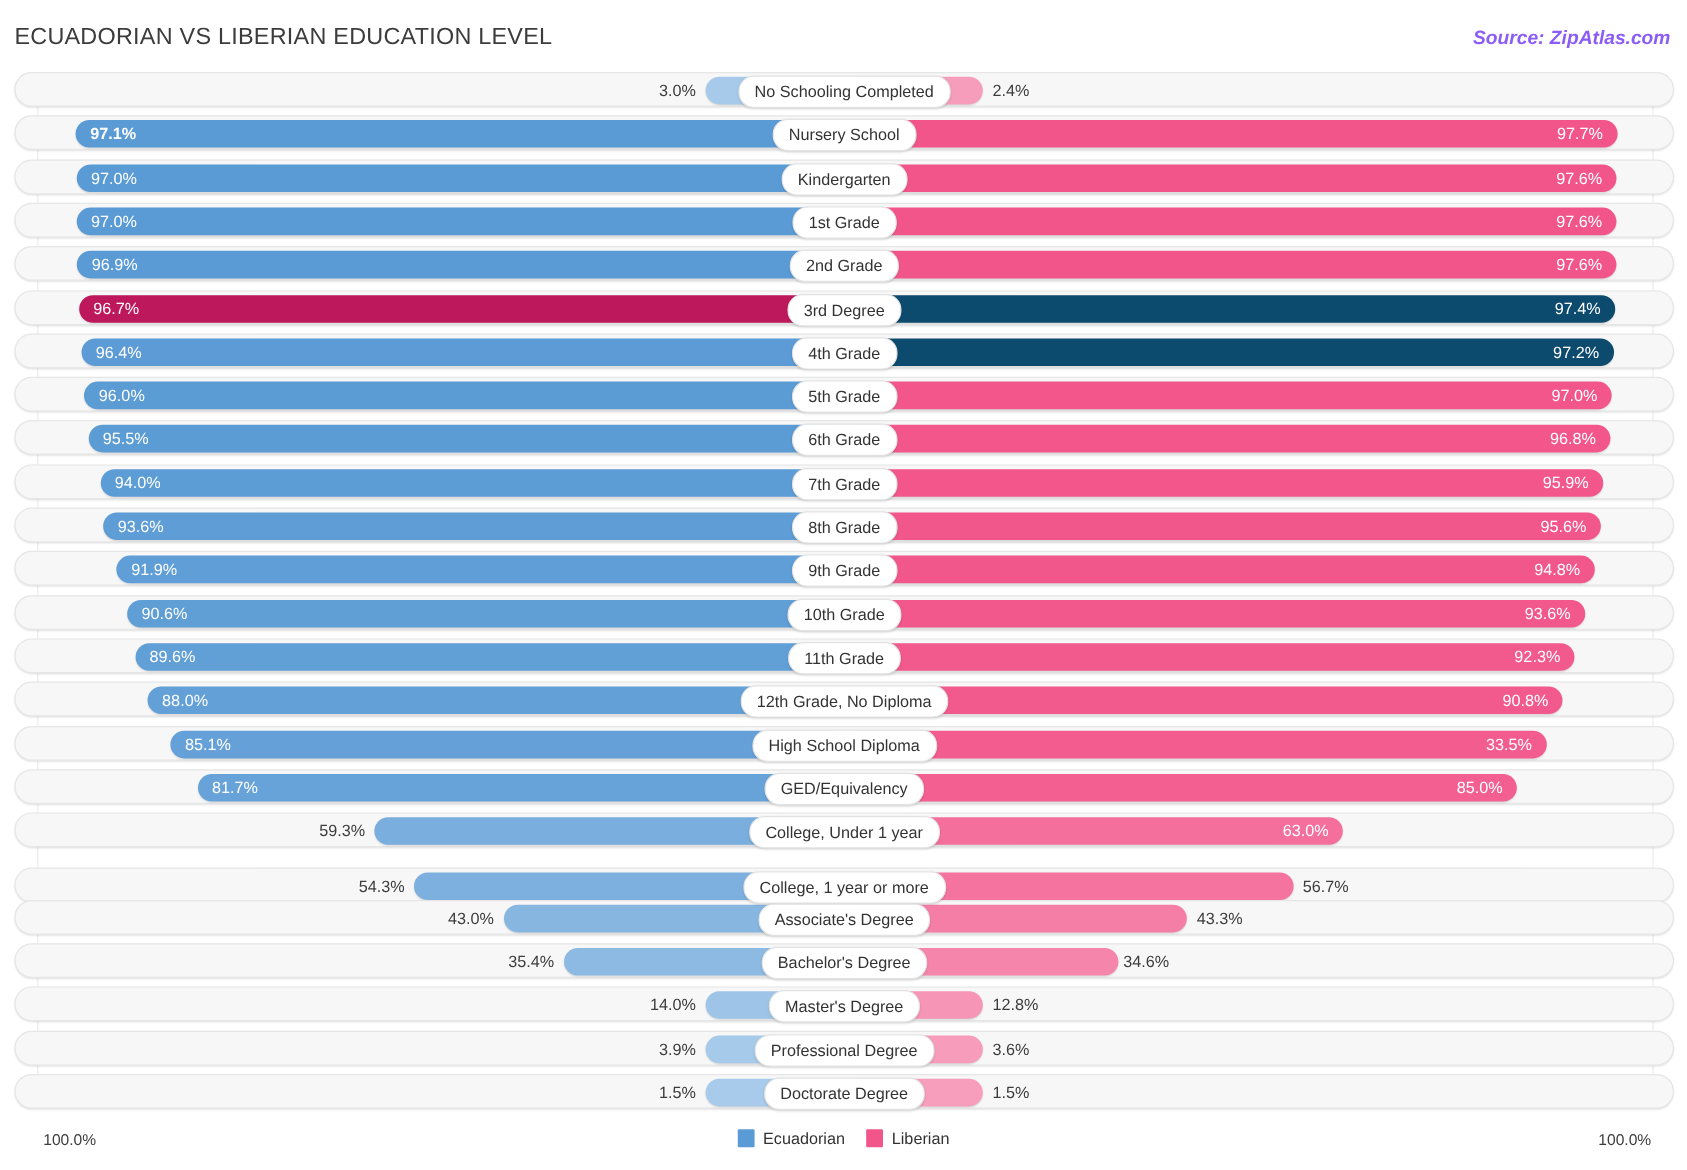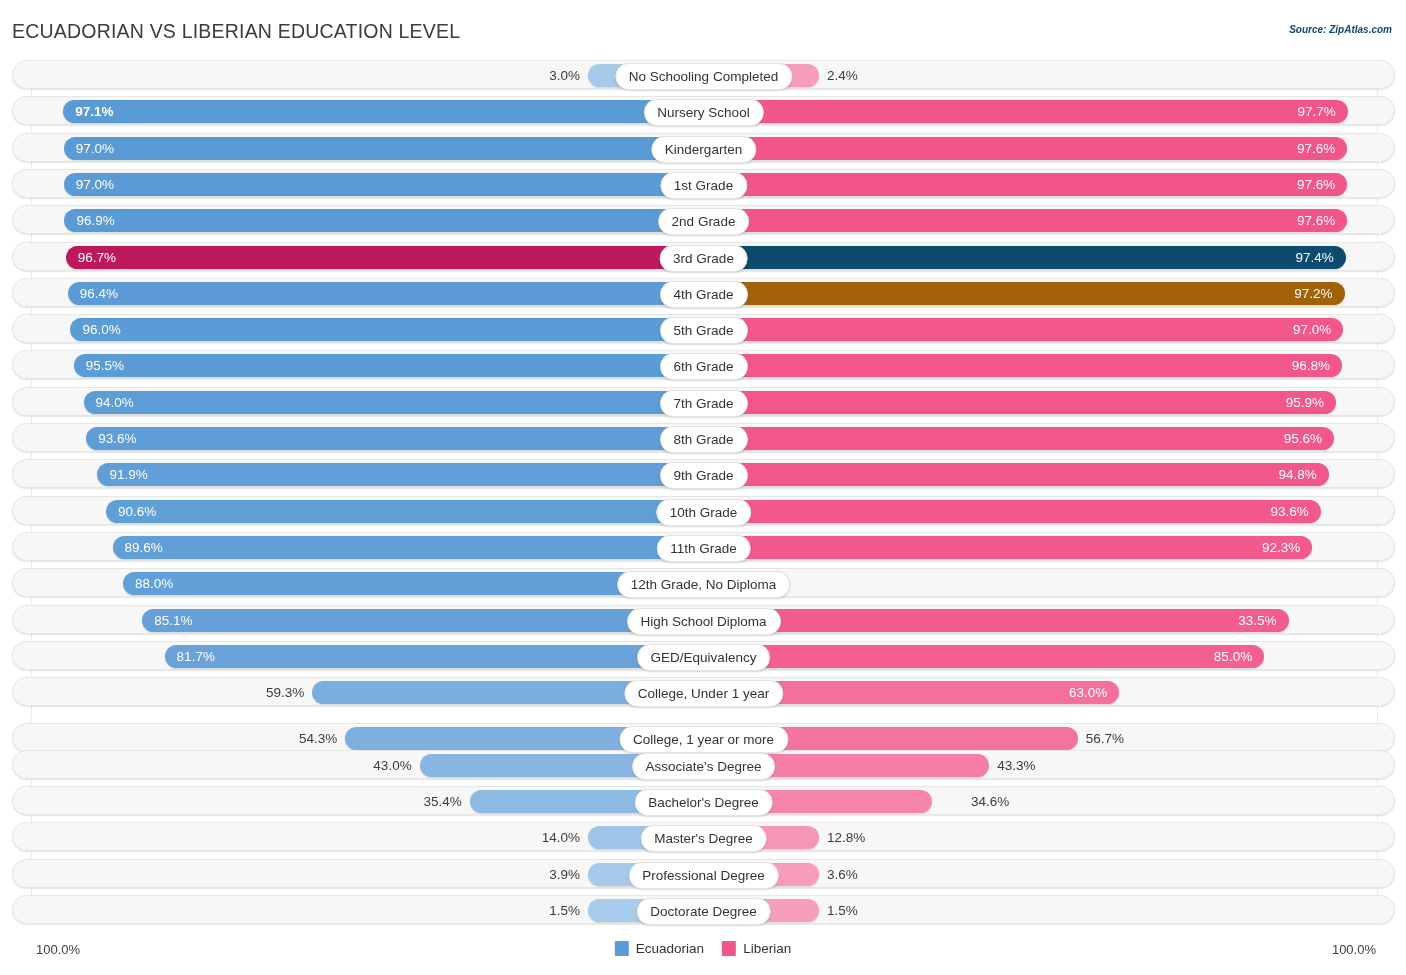--- a/index.html
+++ b/index.html
@@ -29,24 +29,24 @@
     font-size: 19.5px;
     letter-spacing: 0.2px;
     color: #3c3c3c;
     font-weight: 400;
     white-space: nowrap;
   }
   .source {
     position: absolute;
     right: 14px;
     top: 24px;
-    font-size: 10px;
+    font-size: 16px;
     font-style: italic;
     font-weight: bold;
-    color: #0c4a6e;
+    color: #8b5cf6;
     white-space: nowrap;
   }
 
   
   .chart {
     position: absolute;
     left: 0;
     top: 58px;
     width: 1406px;
     height: 880px;
@@ -218,27 +218,27 @@
       </div>
       <div class="pill">2nd Grade</div>
     </div>
     <div class="row" style="top: 183.5px;">
       <div class="bar left" style="width: 637.253px; background: #be185d;">
         <span class="bar-val inside-left" style="left: 12px; right: auto;">96.7%</span>
       </div>
       <div class="bar right" style="width: 641.866px; background: #0c4a6e;">
         <span class="bar-val inside-right" style="right: 12px; left: auto;">97.4%</span>
       </div>
-      <div class="pill">3rd Grade</div>
+      <div class="pill">3rd Degree</div>
     </div>
     <div class="row" style="top: 219.8px;">
       <div class="bar left" style="width: 635.276px; background: rgb(92, 155, 213);">
         <span class="bar-val inside-left" style="left: 12px; right: auto;">96.4%</span>
       </div>
-      <div class="bar right" style="width: 640.548px; background: #a16207;">
+      <div class="bar right" style="width: 640.548px; background: #0c4a6e;">
         <span class="bar-val inside-right" style="right: 12px; left: auto;">97.2%</span>
       </div>
       <div class="pill">4th Grade</div>
     </div>
     <div class="row" style="top: 256.1px;">
       <div class="bar left" style="width: 632.64px; background: rgb(92, 156, 213);">
         <span class="bar-val inside-left" style="left: 12px; right: auto;">96.0%</span>
       </div>
       <div class="bar right" style="width: 639.23px; background: rgb(242, 86, 138);">
         <span class="bar-val inside-right" style="right: 12px; left: auto;">97.0%</span>
@@ -295,20 +295,23 @@
         <span class="bar-val inside-left" style="left: 12px; right: auto;">89.6%</span>
       </div>
       <div class="bar right" style="width: 608.257px; background: rgb(242, 89, 141);">
         <span class="bar-val inside-right" style="right: 12px; left: auto;">92.3%</span>
       </div>
       <div class="pill">11th Grade</div>
     </div>
     <div class="row" style="top: 510.2px;">
       <div class="bar left" style="width: 579.92px; background: rgb(98, 160, 215);">
         <span class="bar-val inside-left" style="left: 12px; right: auto;">88.0%</span>
+      </div>
+      <div class="bar right" style="width: 598.372px; background: rgb(242, 90, 142);">
+        <span class="bar-val inside-right" style="right: 12px; left: auto;">90.8%</span>
       </div>
       <div class="pill">12th Grade, No Diploma</div>
     </div>
     <div class="row" style="top: 546.5px;">
       <div class="bar left" style="width: 560.809px; background: rgb(101, 161, 216);">
         <span class="bar-val inside-left" style="left: 12px; right: auto;">85.1%</span>
       </div>
       <div class="bar right" style="width: 584.533px; background: rgb(242, 92, 143);">
         <span class="bar-val inside-right" style="right: 12px; left: auto;">33.5%</span>
       </div>
@@ -341,21 +344,21 @@
     <div class="row" style="top: 691.7px;">
       <div class="out-val" style="right: 982.37px;">43.0%</div>
       <div class="bar left" style="width: 283.37px; background: rgb(135, 182, 225);"></div>
       <div class="out-val" style="left: 984.347px;">43.3%</div>
       <div class="bar right" style="width: 285.347px; background: rgb(245, 126, 166);"></div>
       <div class="pill">Associate's Degree</div>
     </div>
     <div class="row" style="top: 728px;">
       <div class="out-val" style="right: 932.286px;">35.4%</div>
       <div class="bar left" style="width: 233.286px; background: rgb(141, 186, 227);"></div>
-      <div class="out-val" style="left: 958px; text-align: center;">34.6%</div>
+      <div class="out-val" style="left: 923px; text-align: center;">34.6%</div>
       <div class="bar right" style="width: 228.014px; background: rgb(245, 133, 171);"></div>
       <div class="pill">Bachelor's Degree</div>
     </div>
     <div class="row" style="top: 764.3px;">
       <div class="out-val" style="right: 814px;">14.0%</div>
       <div class="bar left" style="width: 115px; background: rgb(158, 197, 232);"></div>
       <div class="out-val" style="left: 814px;">12.8%</div>
       <div class="bar right" style="width: 115px; background: rgb(246, 149, 182);"></div>
       <div class="pill">Master's Degree</div>
     </div>

